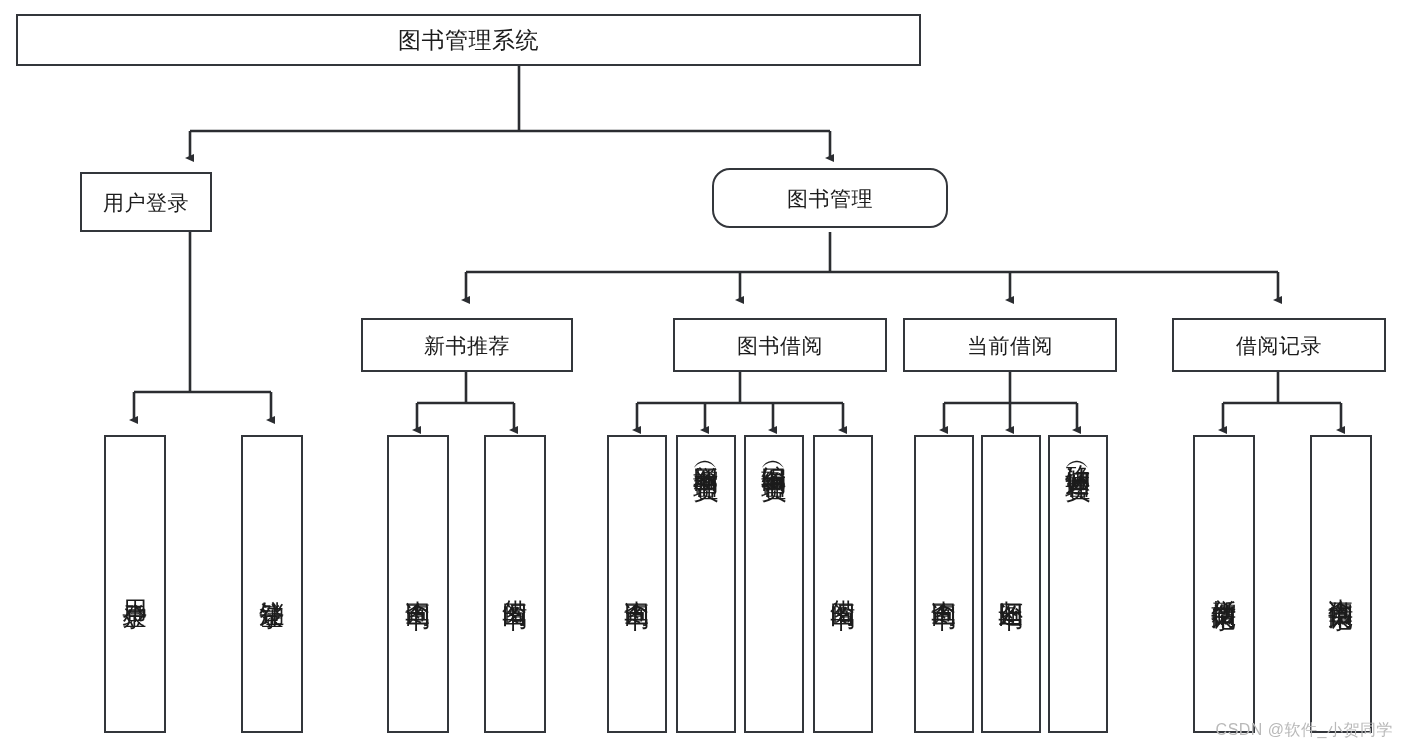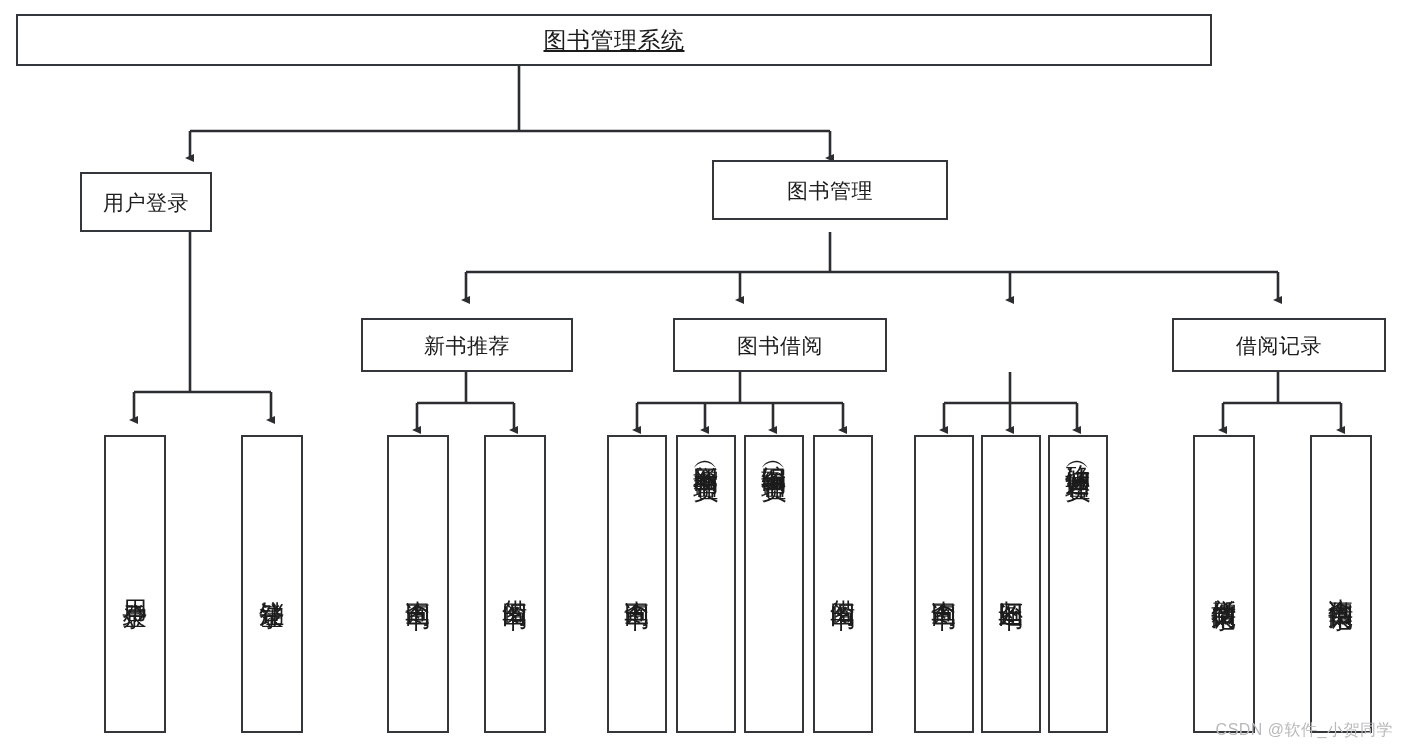--- a/index.html
+++ b/index.html
@@ -120,40 +120,43 @@
       <path d="M1010,403 L1010,430" marker-end="url(#arrow)"></path>
       <path d="M1077,403 L1077,430" marker-end="url(#arrow)"></path>
 
       <path d="M1278,372 L1278,403"></path>
       <path d="M1223,403 L1341,403"></path>
       <path d="M1223,403 L1223,430" marker-end="url(#arrow)"></path>
       <path d="M1341,403 L1341,430" marker-end="url(#arrow)"></path>
     </g>
   </svg>
 
-  <div class="node root" style="left:16px;top:14px;width:1196px;height:52px;text-decoration:underline;">
+  <div class="node root" style="left:16px;top:14px;width:905px;height:52px;">
     <span class="label">图书管理系统</span>
   </div>
 
   <div class="node h" style="left:80px;top:172px;width:132px;height:60px;">
     <span class="label">用户登录</span>
   </div>
 
-  <div class="node h" style="left:712px;top:160px;width:236px;height:60px;">
+  <div class="node h" style="left:712px;top:168px;width:236px;height:60px;border-radius:18px;">
     <span class="label">图书管理</span>
   </div>
 
   <div class="node h" style="left:361px;top:318px;width:212px;height:54px;">
     <span class="label">新书推荐</span>
   </div>
 
   <div class="node h" style="left:633px;top:318px;width:214px;height:54px;margin-left:40px;">
     <span class="label">图书借阅</span>
   </div>
 
+  <div class="node h" style="left:903px;top:318px;width:214px;height:54px;">
+    <span class="label">当前借阅</span>
+  </div>
 
   <div class="node h" style="left:1172px;top:318px;width:214px;height:54px;">
     <span class="label">借阅记录</span>
   </div>
 
   <div class="node leaf short" style="left:104px;top:435px;width:62px;height:298px;">
     <span class="label">用户登录</span>
   </div>
 
   <div class="node leaf short" style="left:241px;top:435px;width:62px;height:298px;">

